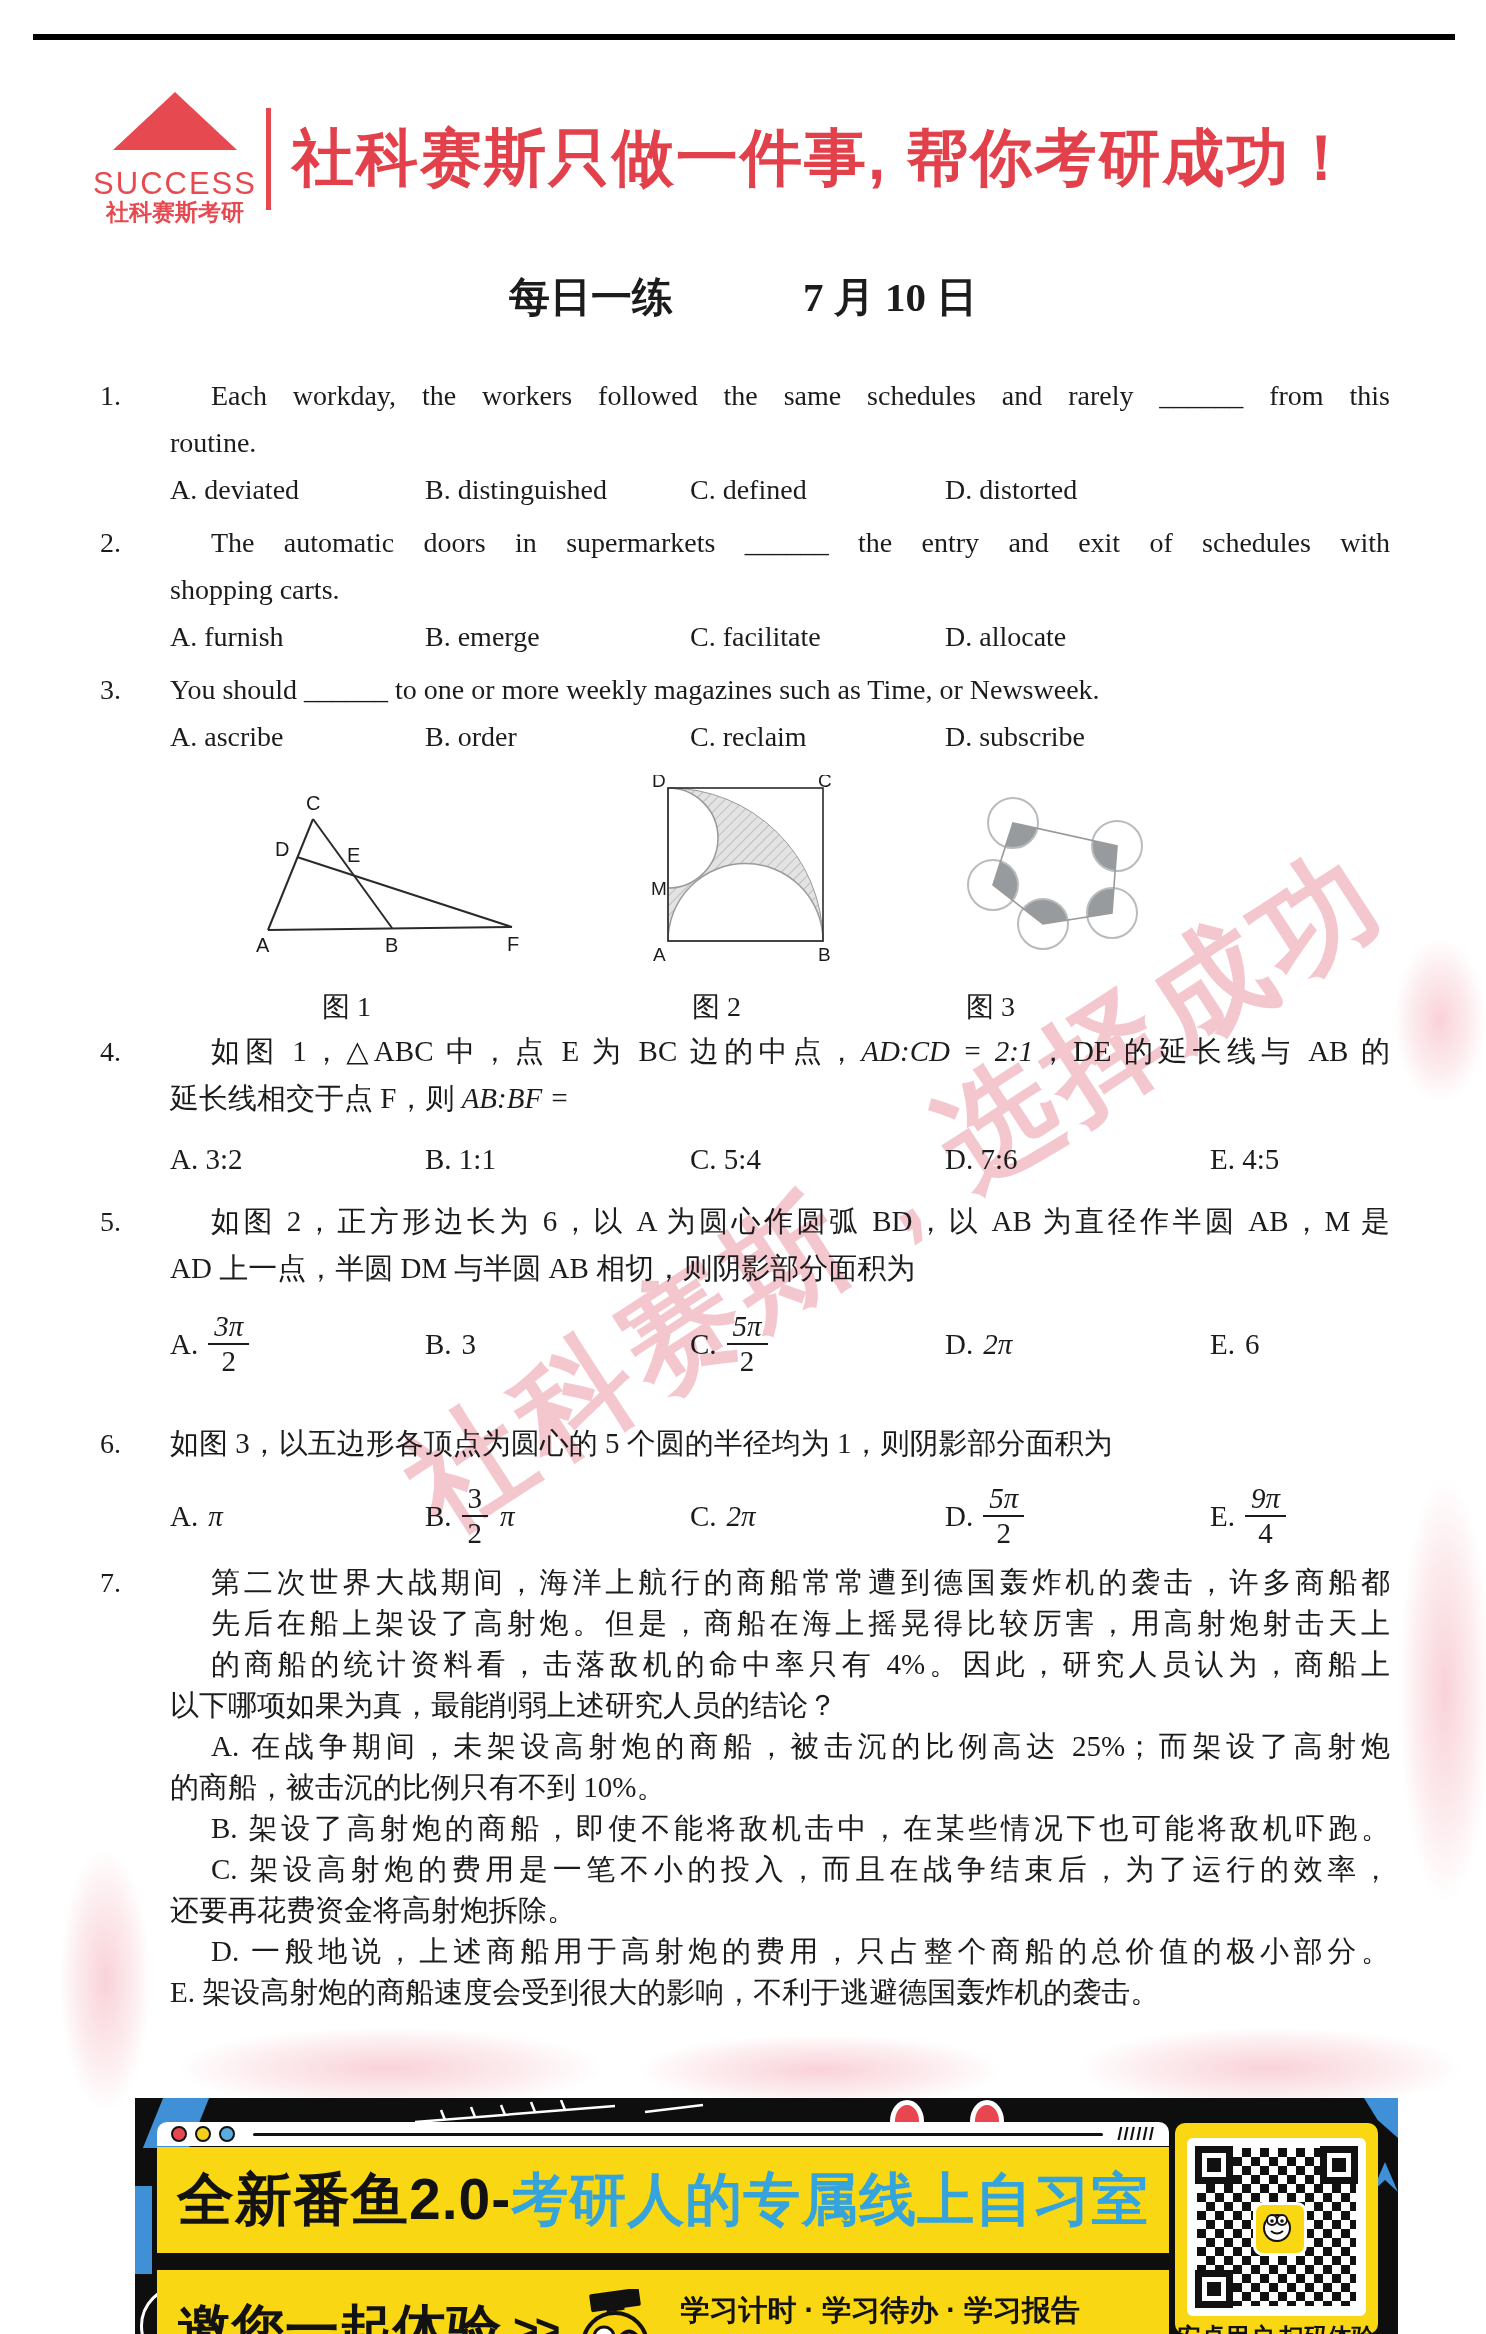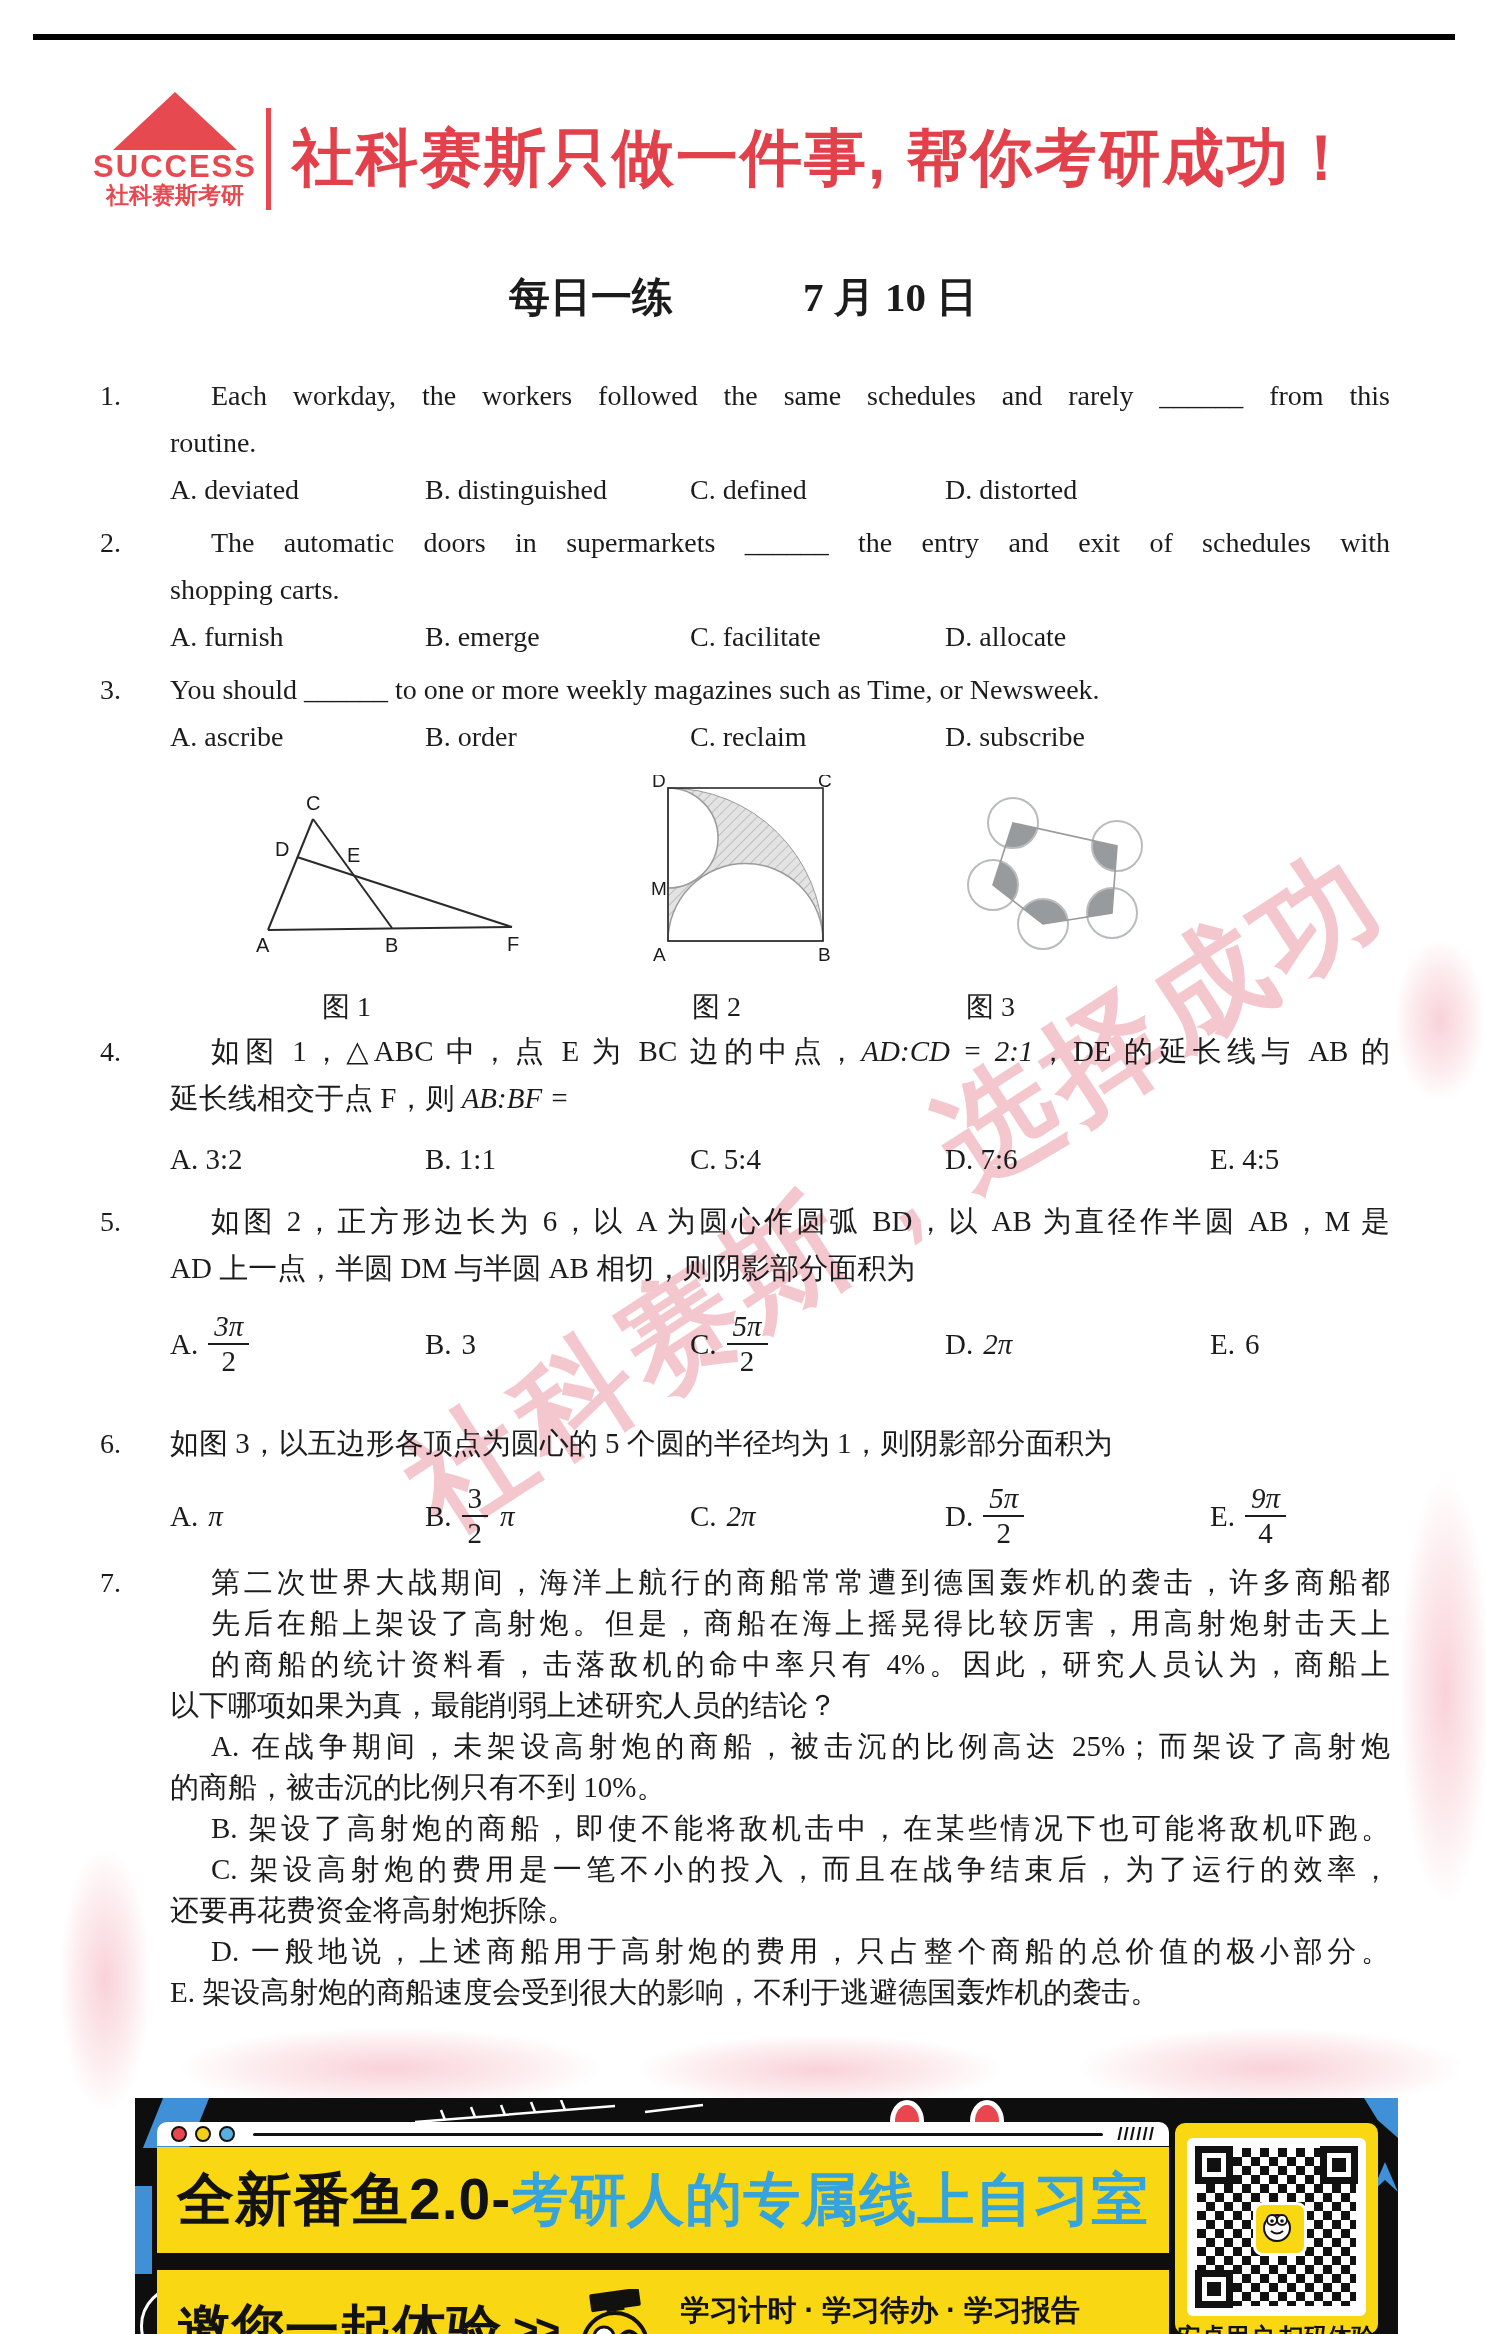--- a/index.html
+++ b/index.html
@@ -5,21 +5,21 @@
   html,body{margin:0;padding:0;}
   body{
     width:1486px;height:2334px;position:relative;overflow:hidden;
     background:#ffffff;color:#1c1c1c;
     font-family:"Liberation Serif","DejaVu Serif",serif;
   }
   
   .top-rule{position:absolute;left:33px;top:34px;width:1422px;height:6px;background:#000;}
   .logo{position:absolute;left:85px;top:92px;width:180px;text-align:center;color:#e6494f;font-family:"Liberation Sans","DejaVu Sans",sans-serif;}
   .logo-tri{width:0;height:0;margin:0 auto;border-left:62px solid transparent;border-right:62px solid transparent;border-bottom:58px solid #e6494f;}
-  .logo-brand{font-size:31px;font-weight:bold;letter-spacing:2px;line-height:30px;margin-top:2px;}
+  .logo-brand{font-size:31px;font-weight:normal;letter-spacing:2px;line-height:30px;margin-top:19px;}
   .logo-sub{font-size:23px;font-weight:bold;line-height:27px;}
   .hdr-divider{position:absolute;left:266px;top:108px;width:5px;height:102px;background:#e6494f;}
   .slogan{position:absolute;left:292px;top:116px;width:1110px;font-size:62px;line-height:84px;font-weight:900;color:#e2414b;font-family:"Liberation Sans","DejaVu Sans",sans-serif;letter-spacing:2px;white-space:nowrap;}
   
   .doc-title{position:absolute;top:270px;left:0;width:1486px;display:flex;justify-content:center;gap:130px;font-size:41px;font-weight:bold;}
   
   .sec{position:absolute;left:100px;width:1290px;z-index:1;}
   .q{display:flex;margin-bottom:6px;}
   .q-num{width:70px;flex:none;font-size:28px;line-height:47px;}
   .q-body{flex:1;font-size:28px;line-height:47px;}

